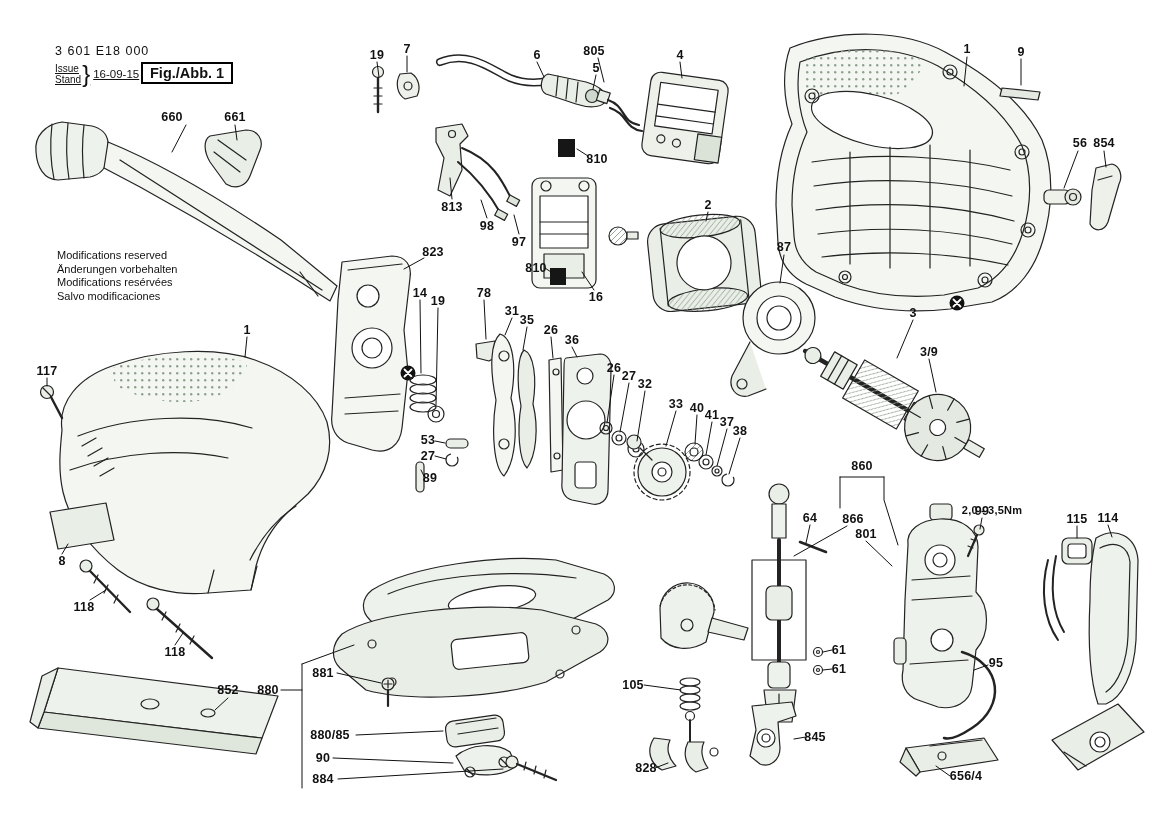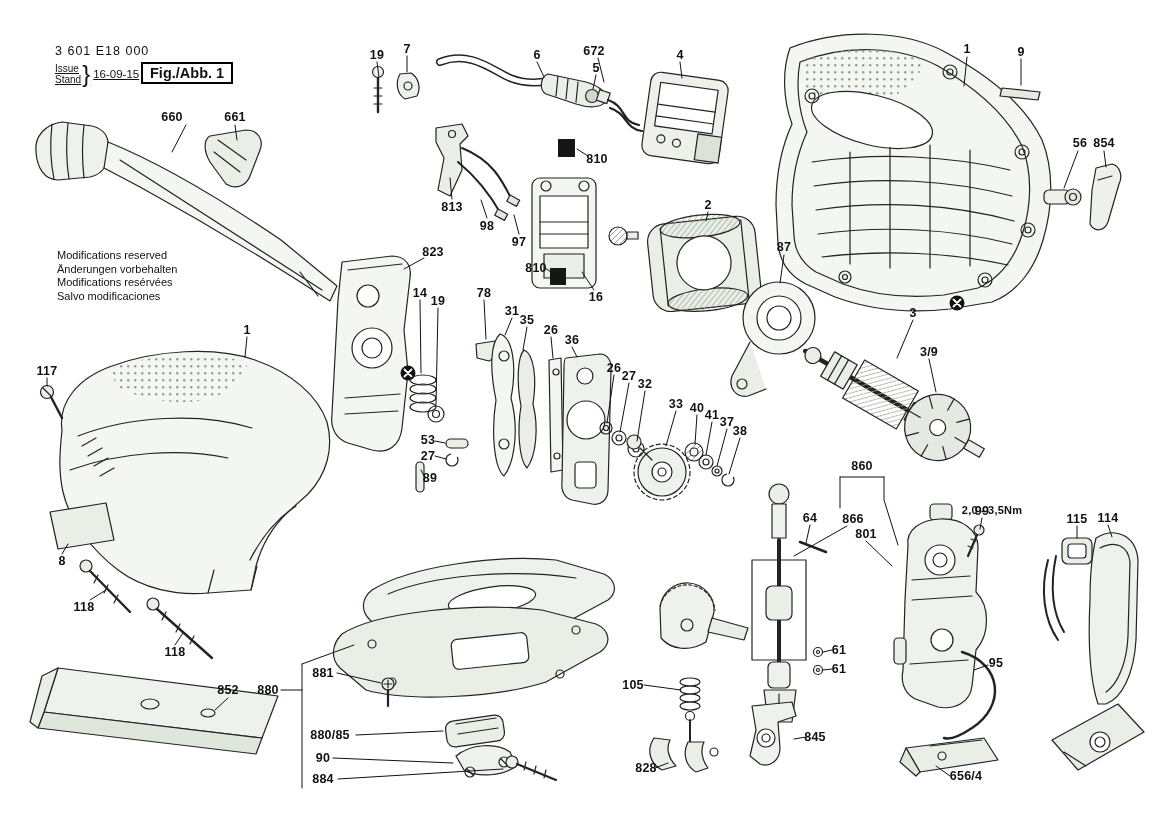--- a/index.html
+++ b/index.html
@@ -431,21 +431,21 @@
 <div class="notes">
   <div>Modifications reserved</div>
   <div>Änderungen vorbehalten</div>
   <div>Modifications resérvées</div>
   <div>Salvo modificaciones</div>
 </div>
 
 <div class="plabel" style="left:377px;top:55px">19</div>
 <div class="plabel" style="left:407px;top:49px">7</div>
 <div class="plabel" style="left:537px;top:55px">6</div>
-<div class="plabel" style="left:594px;top:51px">672</div>
+<div class="plabel" style="left:594px;top:51px">805</div>
 <div class="plabel" style="left:596px;top:68px">5</div>
 <div class="plabel" style="left:680px;top:55px">4</div>
 <div class="plabel" style="left:967px;top:49px">1</div>
 <div class="plabel" style="left:1021px;top:52px">9</div>
 <div class="plabel" style="left:172px;top:117px">660</div>
 <div class="plabel" style="left:235px;top:117px">661</div>
 <div class="plabel" style="left:1080px;top:143px">56</div>
 <div class="plabel" style="left:1104px;top:143px">854</div>
 <div class="plabel" style="left:597px;top:159px">810</div>
 <div class="plabel" style="left:452px;top:207px">813</div>

